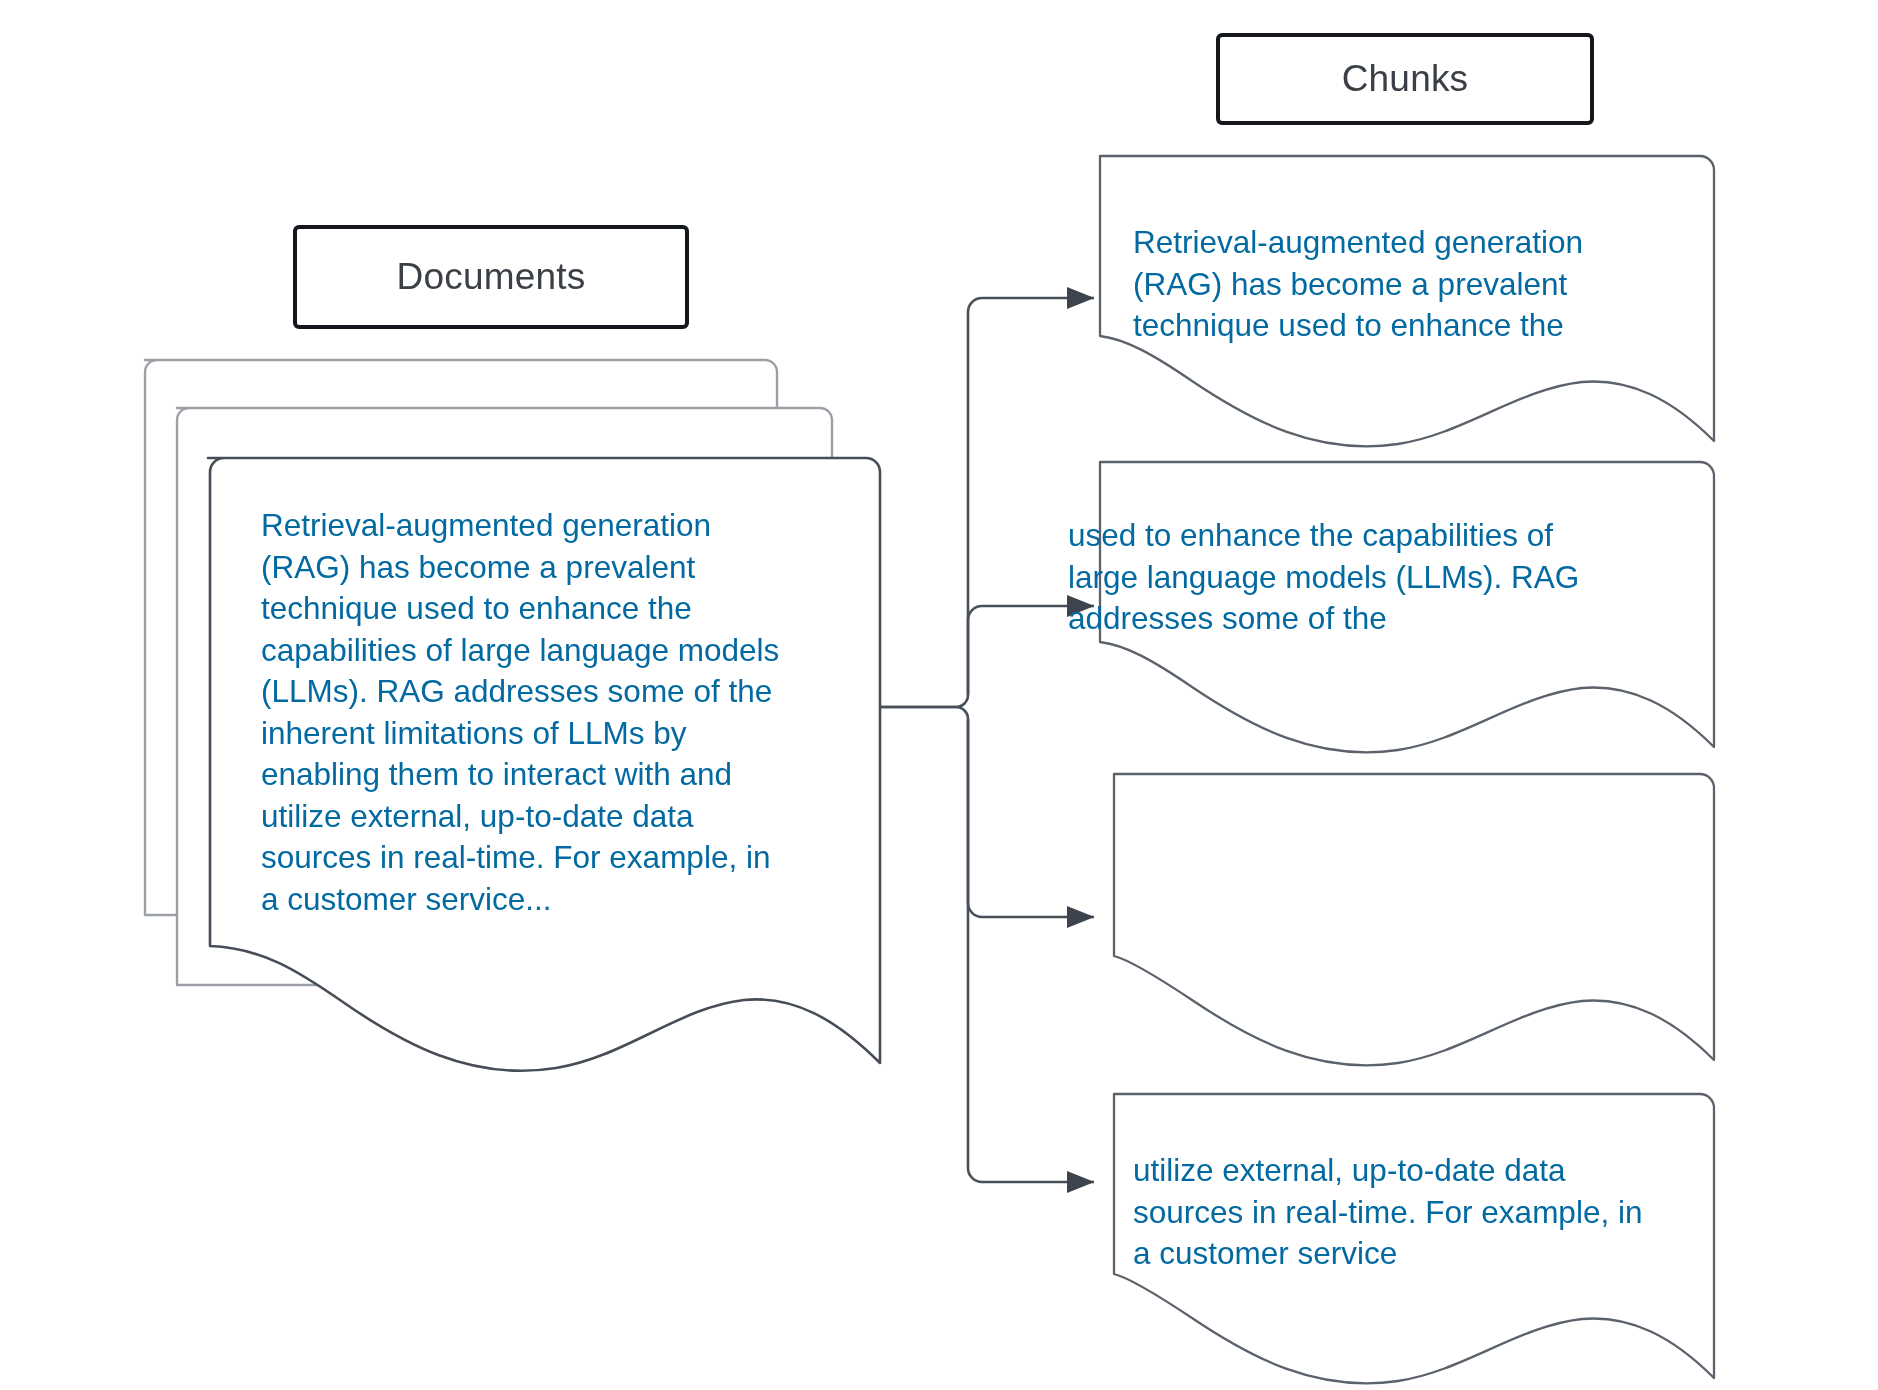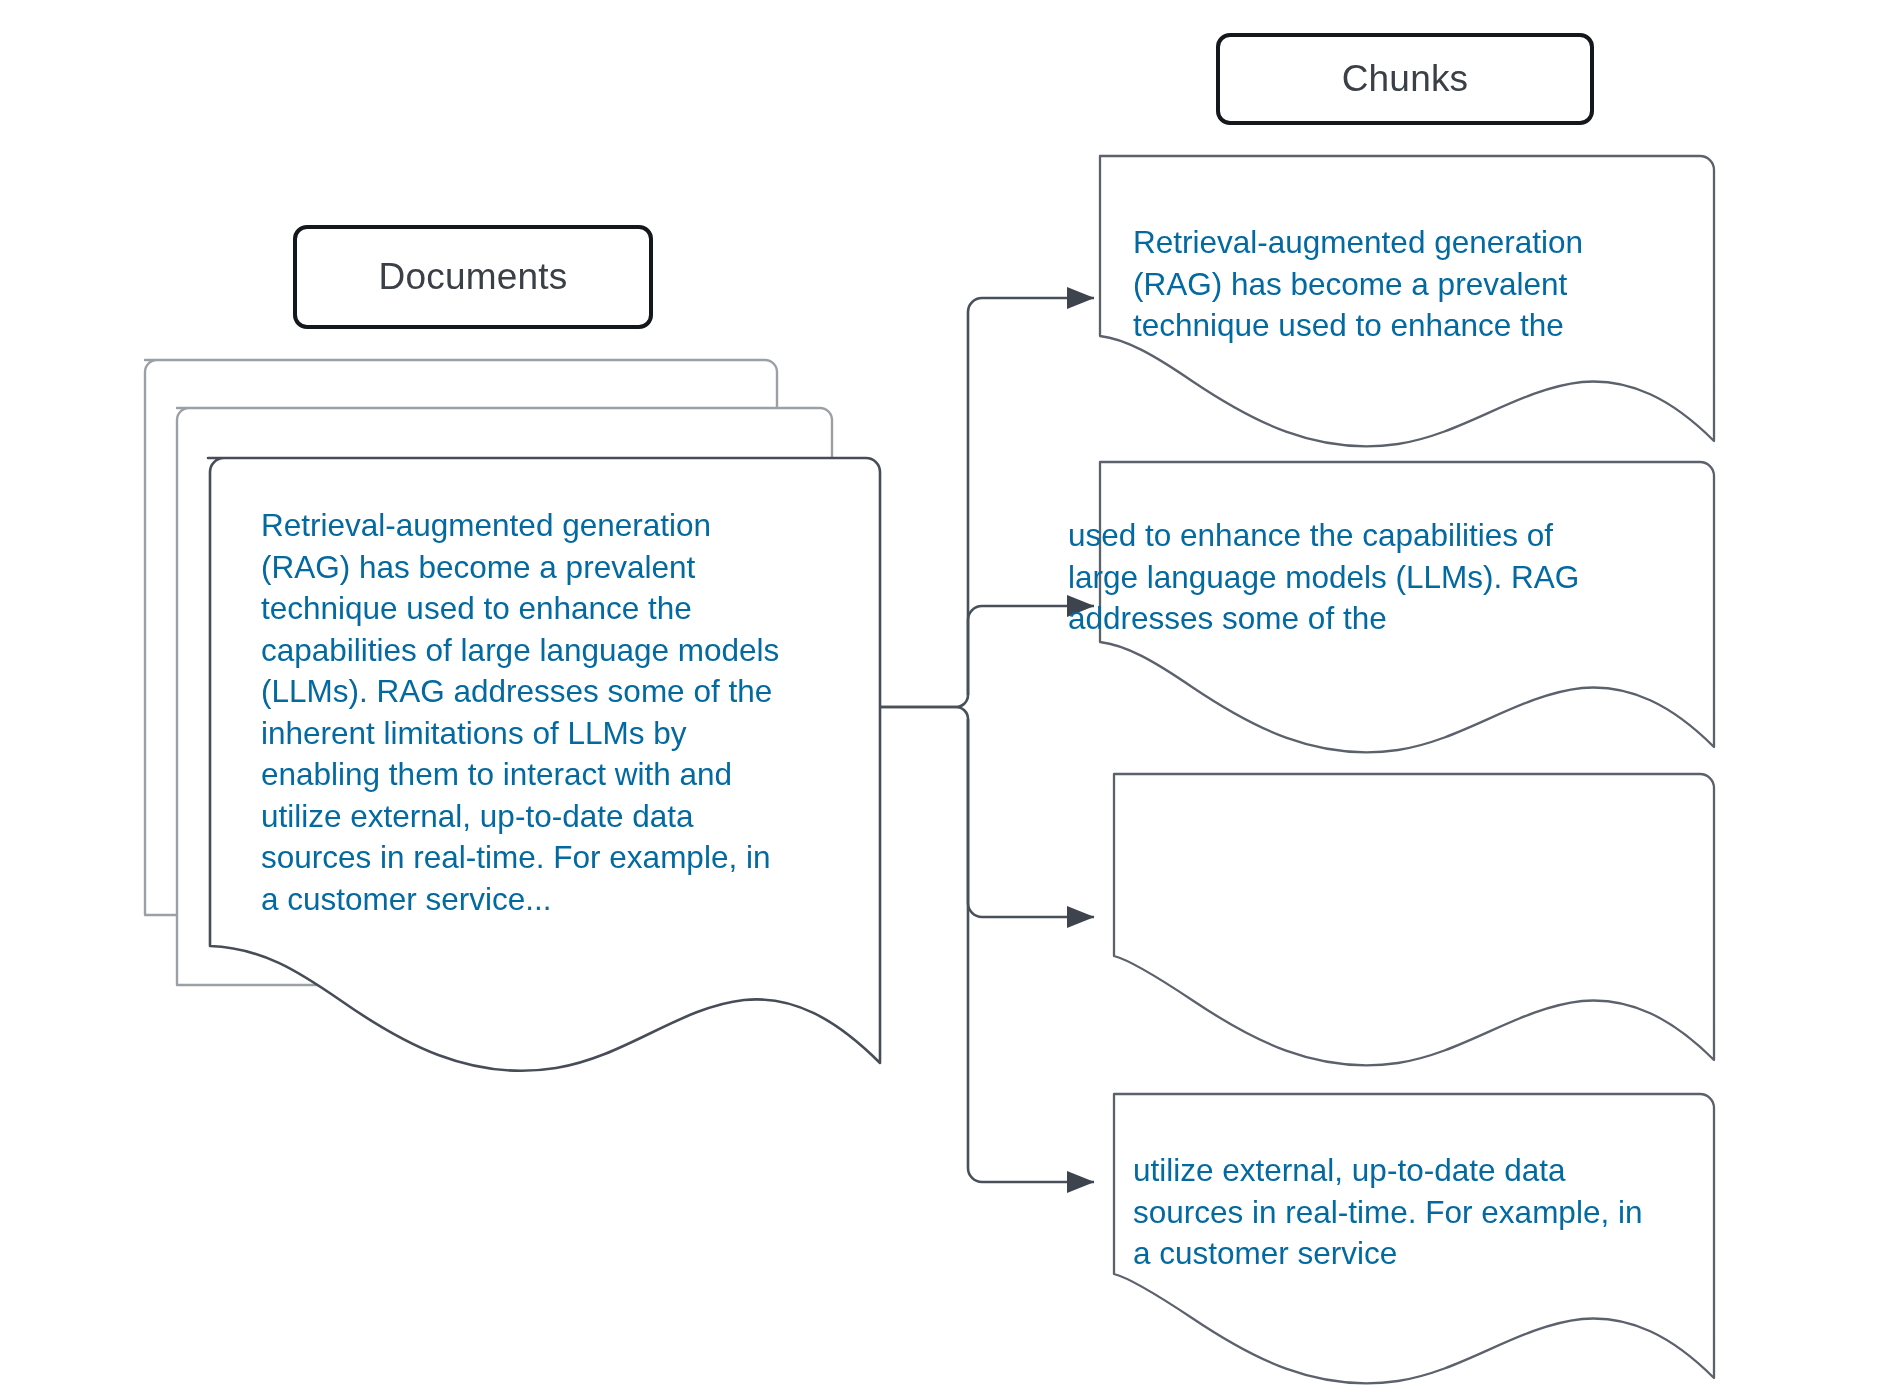--- a/index.html
+++ b/index.html
@@ -26,35 +26,35 @@
     left: 0;
     width: 1878px;
     height: 1390px;
     overflow: visible;
   }
   
   .label-box {
     position: absolute;
     box-sizing: border-box;
     border: 4px solid #14181c;
-    border-radius: 14px;
+    border-radius: 6px;
     background: #ffffff;
     display: flex;
     align-items: center;
     justify-content: center;
     color: #3b4046;
     font-size: 37px;
     font-family: "Liberation Sans", sans-serif;
     letter-spacing: 0.2px;
     z-index: 30;
   }
   #documents-label {
     left: 293px;
     top: 225px;
-    width: 360px;
+    width: 396px;
     height: 104px;
   }
   #chunks-label {
     left: 1216px;
     top: 33px;
     width: 378px;
     height: 92px;
   }
   
   .card-text {

